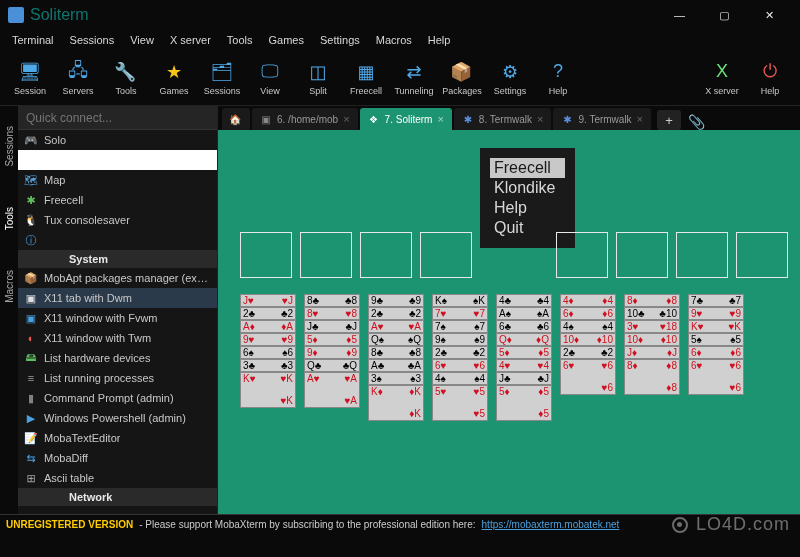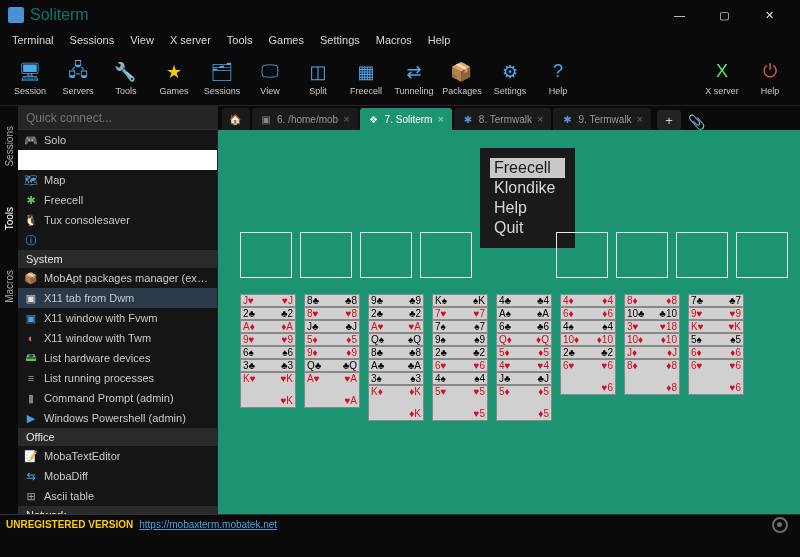--- a/index.html
+++ b/index.html
@@ -37,21 +37,21 @@
 
 
 .sidebar { width: 200px; background: #151515; overflow-y: auto; border-right: 1px solid #222; }
 .sidebar::-webkit-scrollbar { width: 6px; }
 .sidebar::-webkit-scrollbar-thumb { background: #444; }
 .sb-entry { display: flex; align-items: center; height: 20px; padding: 0 6px; cursor: pointer; gap: 6px; }
 .sb-entry.selected { background: #2a3a4a; }
 .sb-ico { width: 14px; height: 14px; flex-shrink: 0; display: inline-flex; align-items: center; justify-content: center; font-size: 11px; }
 .sb-lbl { color: #c8c8c8; font-size: 11px; white-space: nowrap; overflow: hidden; text-overflow: ellipsis; }
 .sb-header { background: #2a2a2a; height: 18px; padding: 0 8px; display: flex; align-items: center; }
-.sb-header .sb-lbl { color: #e8e8e8; font-weight: normal; font-size: 11px; }
+.sb-header .sb-lbl { color: #e8e8e8; font-weight: bold; font-size: 11px; margin-left: 43px; }
 .sb-entry.whitebar { background: #fff; }
 
 
 .tabstrip { height: 24px; background: #0a0a0a; display: flex; align-items: flex-end; padding: 0 4px; gap: 2px; }
 .tab { display: flex; align-items: center; height: 22px; padding: 0 8px; background: #1a1a1a; border-radius: 3px 3px 0 0; cursor: pointer; gap: 5px; font-size: 10px; color: #999; max-width: 110px; }
 .tab.active { background: #1d9471; color: #fff; }
 .tab .ticon { width: 12px; height: 12px; display: inline-flex; align-items: center; justify-content: center; font-size: 10px; }
 .tab .tlbl { white-space: nowrap; overflow: hidden; text-overflow: ellipsis; flex: 1; }
 .tab .tclose { font-size: 11px; opacity: .6; }
 .tabplus { width: 24px; height: 20px; background: #222; color: #ccc; display: flex; align-items: center; justify-content: center; border-radius: 3px; cursor: pointer; margin-left: 4px; font-size: 13px; }
@@ -211,21 +211,21 @@
         </div>
         <div class="sb-header">
           <span class="sb-lbl">System</span>
         </div>
         <div class="sb-entry">
           <span class="sb-ico" style="color: rgb(192, 128, 64);">📦</span>
           <span class="sb-lbl">MobApt packages manager (experim</span>
         </div>
         <div class="sb-entry selected">
           <span class="sb-ico" style="color: rgb(224, 224, 224);">▣</span>
-          <span class="sb-lbl">X11 tab from Dwm</span>
+          <span class="sb-lbl">X11 tab with Dwm</span>
         </div>
         <div class="sb-entry">
           <span class="sb-ico" style="color: rgb(74, 160, 224);">▣</span>
           <span class="sb-lbl">X11 window with Fvwm</span>
         </div>
         <div class="sb-entry">
           <span class="sb-ico" style="color: rgb(232, 90, 79);">◐</span>
           <span class="sb-lbl">X11 window with Twm</span>
         </div>
         <div class="sb-entry">
@@ -236,23 +236,20 @@
           <span class="sb-ico" style="color: rgb(160, 160, 160);">≡</span>
           <span class="sb-lbl">List running processes</span>
         </div>
         <div class="sb-entry">
           <span class="sb-ico" style="color: rgb(128, 128, 128);">▮</span>
           <span class="sb-lbl">Command Prompt (admin)</span>
         </div>
         <div class="sb-entry">
           <span class="sb-ico" style="color: rgb(74, 160, 224);">▶</span>
           <span class="sb-lbl">Windows Powershell (admin)</span>
-        </div>
-        <div class="sb-header">
-          <span class="sb-lbl">Office</span>
         </div>
         <div class="sb-entry">
           <span class="sb-ico" style="color: rgb(74, 160, 224);">📝</span>
           <span class="sb-lbl">MobaTextEditor</span>
         </div>
         <div class="sb-entry">
           <span class="sb-ico" style="color: rgb(74, 160, 224);">⇆</span>
           <span class="sb-lbl">MobaDiff</span>
         </div>
         <div class="sb-entry">
@@ -691,16 +688,17 @@
               </div>
             </div>
           </div>
         </div>
     </div>
   </div>
 </div>
 
 <div class="statusbar">
   <span class="unreg">UNREGISTERED VERSION</span>
+  <span>- Please support MobaXterm by subscribing to the professional edition here:</span>
   <a>https://mobaxterm.mobatek.net</a>
 </div>
 
-<div class="watermark"><span class="dot"></span> </div>
+<div class="watermark"><span class="dot"></span> <span>LO4D.com</span></div>
 
 </body></html>

